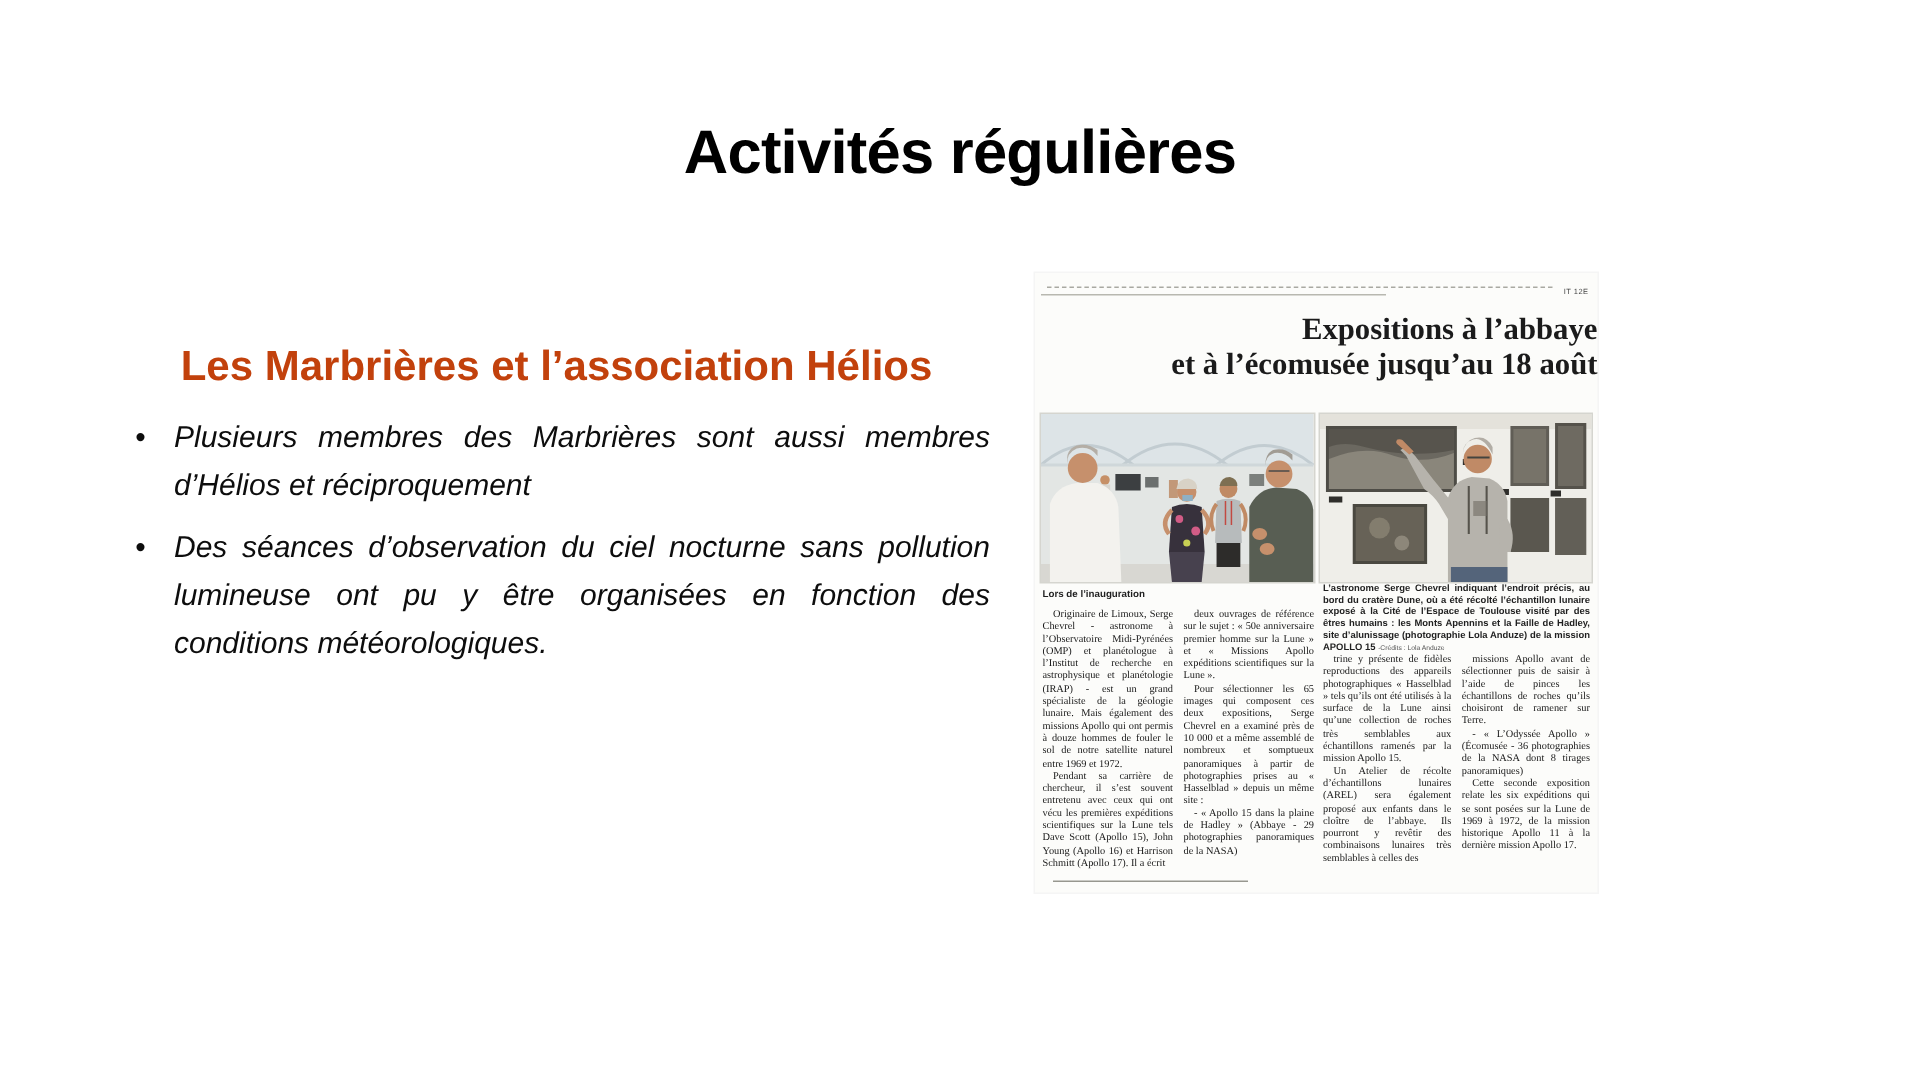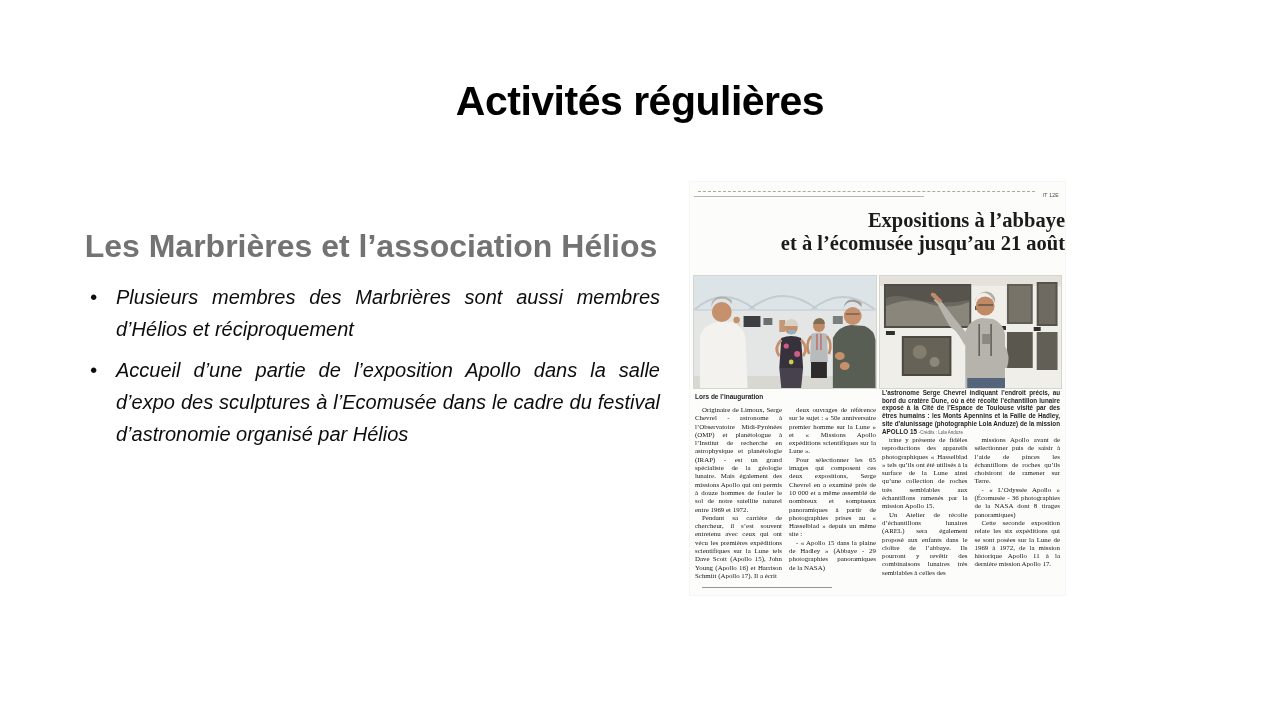--- a/index.html
+++ b/index.html
@@ -13,22 +13,22 @@
     position:absolute; left:0; right:0; top:78px;
     text-align:center; font-size:41px; font-weight:700;
     letter-spacing:-0.5px; color:#000;
   }
 
   
   .content {
     position:absolute; left:82px; top:228px; width:578px;
   }
   .content-heading {
-    text-align:center; font-size:32px; font-weight:700;
-    margin:0 0 16px 0; color:#737373;
+    text-align:center; font-size:28px; font-weight:700;
+    margin:0 0 16px 0; color:#c2410c;
   }
   ul.bullets { list-style:none; margin:0; padding:0;font-style:italic; }
   li.bullet-item {
     position:relative; padding-left:34px; margin-bottom:9px;
     font-size:20px; line-height:32px; text-align:justify; color:#0d0d0d;
   }
   .bullet-dot { position:absolute; left:8px; top:0; }
   .bullet-dot::before { content:"\2022"; font-size:20px; }
 
   
@@ -96,33 +96,33 @@
 
   <div class="content">
     <h2 class="content-heading">Les Marbrières et l’association Hélios</h2>
     <ul class="bullets">
       <li class="bullet-item">
         <span class="bullet-dot"></span>
         <span>Plusieurs membres des Marbrières sont aussi membres d’Hélios et réciproquement</span>
       </li>
       <li class="bullet-item">
         <span class="bullet-dot"></span>
-        <span>Accueil d’une partie de l’exposition Apollo dans la salle d’expo des sculptures à l’Ecomusée dans le cadre du festival d’astronomie organisé par Hélios</span>
+        <span>Des séances d’observation du ciel nocturne sans pollution lumineuse ont pu y être organisées en fonction des conditions météorologiques.</span>
       </li>
     </ul>
   </div>
 
   <div class="clip">
     <div class="clip-topline-a"></div>
     <div class="clip-topline-b"></div>
     <div class="masthead-note">IT 12E</div>
 
     <div class="clip-headline">
       <div>Expositions à l’abbaye</div>
-      <div>et à l’écomusée jusqu’au 21 août</div>
+      <div>et à l’écomusée jusqu’au 18 août</div>
     </div>
 
     <div class="photos">
       <div class="photo">
         <svg viewBox="0 0 183 112" preserveAspectRatio="none">
           <rect width="183" height="112" fill="#e3e6e4"></rect>
           <rect width="183" height="34" fill="#dde4e7"></rect>
           <path d="M0,34 Q30,8 62,34" fill="none" stroke="#c2ccd1" stroke-width="2"></path>
           <path d="M55,34 Q90,6 125,34" fill="none" stroke="#c2ccd1" stroke-width="2"></path>
           <path d="M118,34 Q150,8 183,34" fill="none" stroke="#c2ccd1" stroke-width="2"></path>

